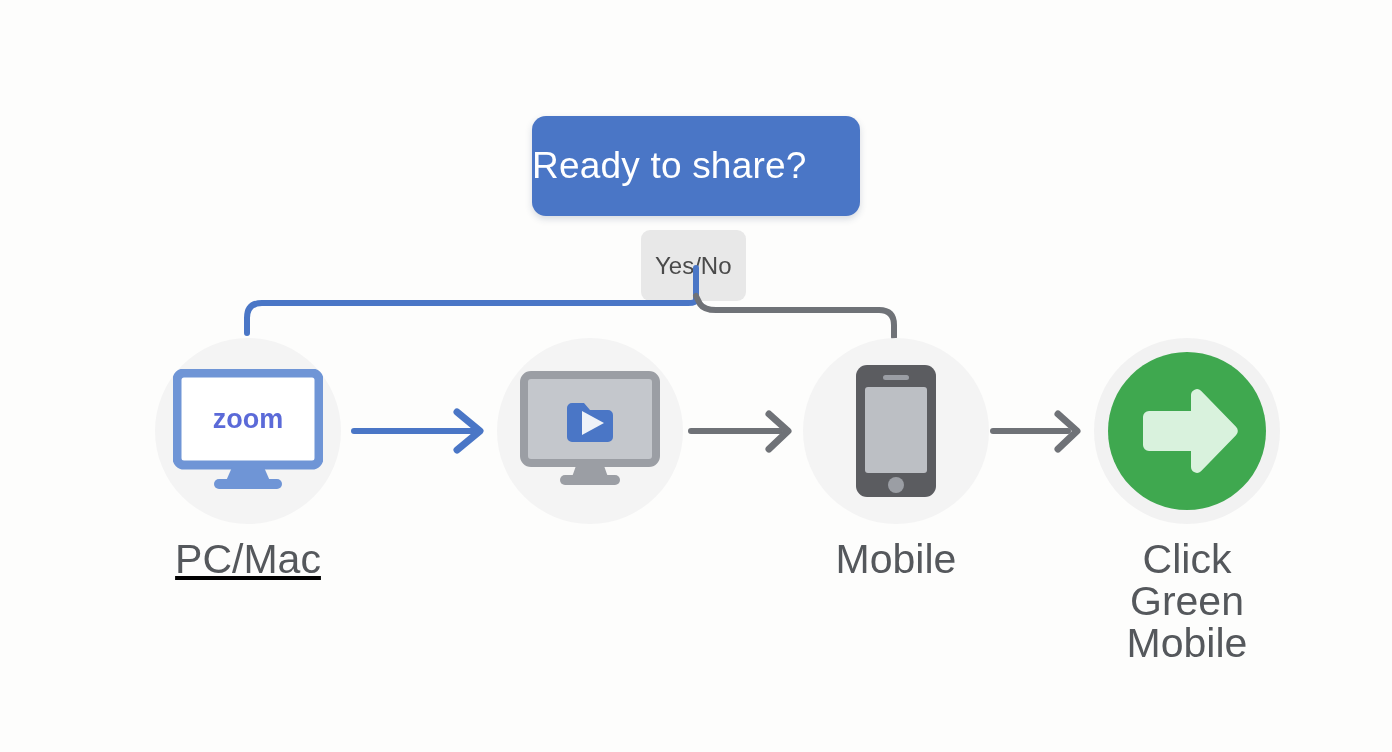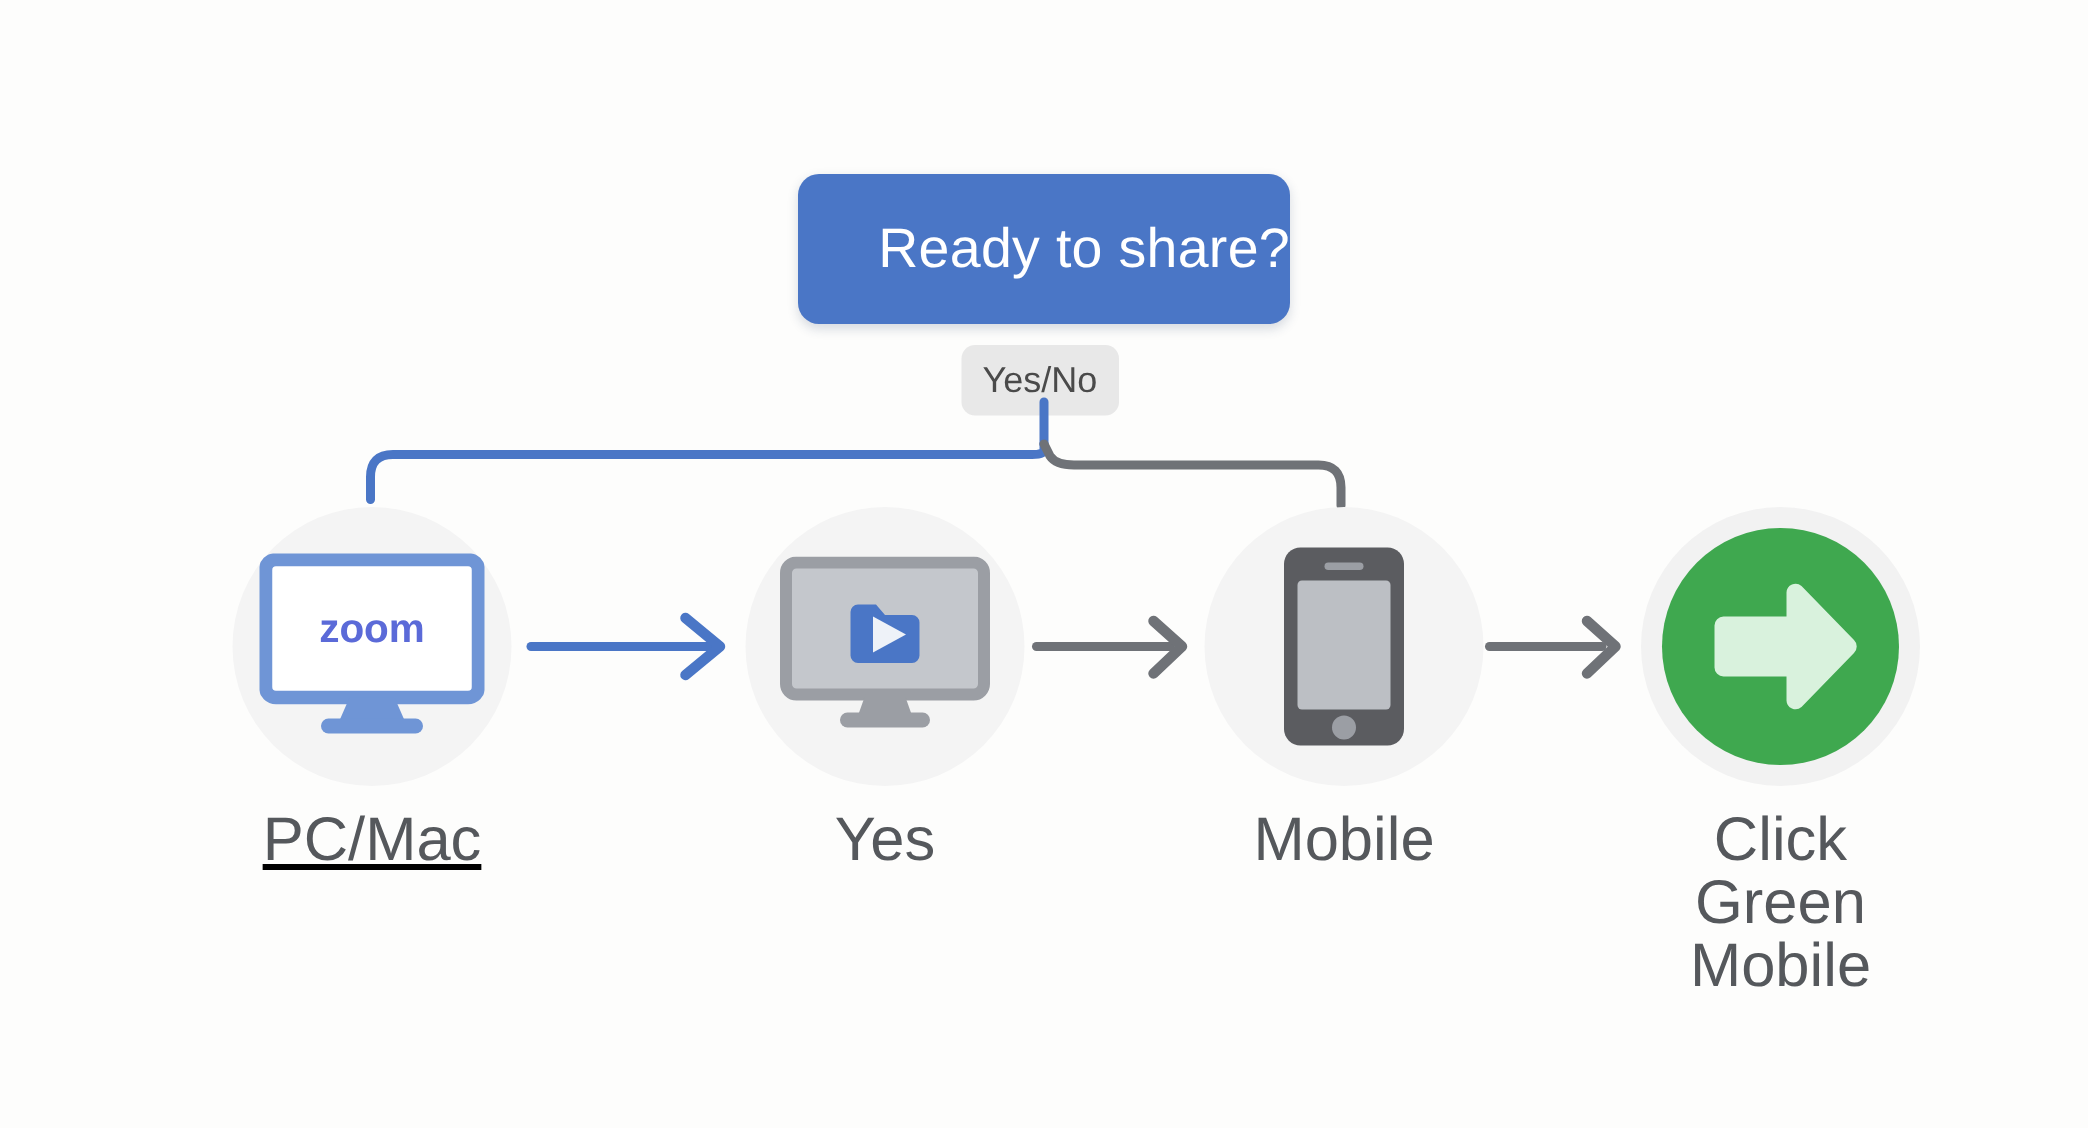--- a/index.html
+++ b/index.html
@@ -23,37 +23,37 @@
   .decision-node {
     position: absolute;
     left: 532px;
     top: 116px;
     width: 328px;
     height: 100px;
     background: #4a76c6;
     border-radius: 14px;
     display: flex;
     align-items: center;
-    justify-content: flex-end;
+    justify-content: flex-start;
     box-shadow: 0 3px 7px rgba(40,60,100,0.18);
   }
   .decision-node-label {
     color: #ffffff;
     font-size: 37px;
     letter-spacing: 0.2px;
     font-weight: 400;
     white-space: nowrap;
   }
   
   .branch-badge {
     position: absolute;
     left: 641px;
     top: 230px;
     height: 39px;
-    padding: 4px 14px;
+    padding: 16px 14px;
     background: #e8e8e8;
     border-radius: 9px;
     display: flex;
     align-items: center;
     justify-content: center;
   }
   .branch-badge-label {
     color: #4a4a4a;
     font-size: 24px;
     white-space: nowrap;
@@ -154,21 +154,20 @@
       <svg class="icon-svg" width="140" height="120" viewBox="0 0 140 120" xmlns="http://www.w3.org/2000/svg">
         <rect x="4" y="4" width="132" height="88" rx="7" ry="7" fill="#c4c7cc" stroke="#9b9ea4" stroke-width="8"></rect>
         <rect x="13" y="13" width="114" height="70" fill="#c4c7cc"></rect>
         <path d="M52 32 h12 l6 7 h18 a5 5 0 0 1 5 5 v22 a5 5 0 0 1 -5 5 h-36
                  a5 5 0 0 1 -5 -5 v-29 a5 5 0 0 1 5 -5 z" fill="#4a76c6"></path>
         <polygon points="62,40 84,52 62,64" fill="#eef2f8"></polygon>
         <path d="M57 92 L83 92 L88 106 L52 106 Z" fill="#9b9ea4"></path>
         <rect x="40" y="104" width="60" height="10" rx="5" fill="#9b9ea4"></rect>
       </svg>
     </div>
-    <div class="node-label">Yes</div>
   </div>
 
   <div class="node node-mobile">
     <div class="node-circle">
       <svg class="icon-svg" width="84" height="136" viewBox="0 0 84 136" xmlns="http://www.w3.org/2000/svg">
         <rect x="2" y="2" width="80" height="132" rx="11" ry="11" fill="#5b5c60"></rect>
         <rect x="29" y="12" width="26" height="5" rx="2.5" fill="#9b9ea4"></rect>
         <rect x="11" y="24" width="62" height="86" rx="3" fill="#bcbfc4"></rect>
         <circle cx="42" cy="122" r="8" fill="#9b9ea4"></circle>
       </svg>

